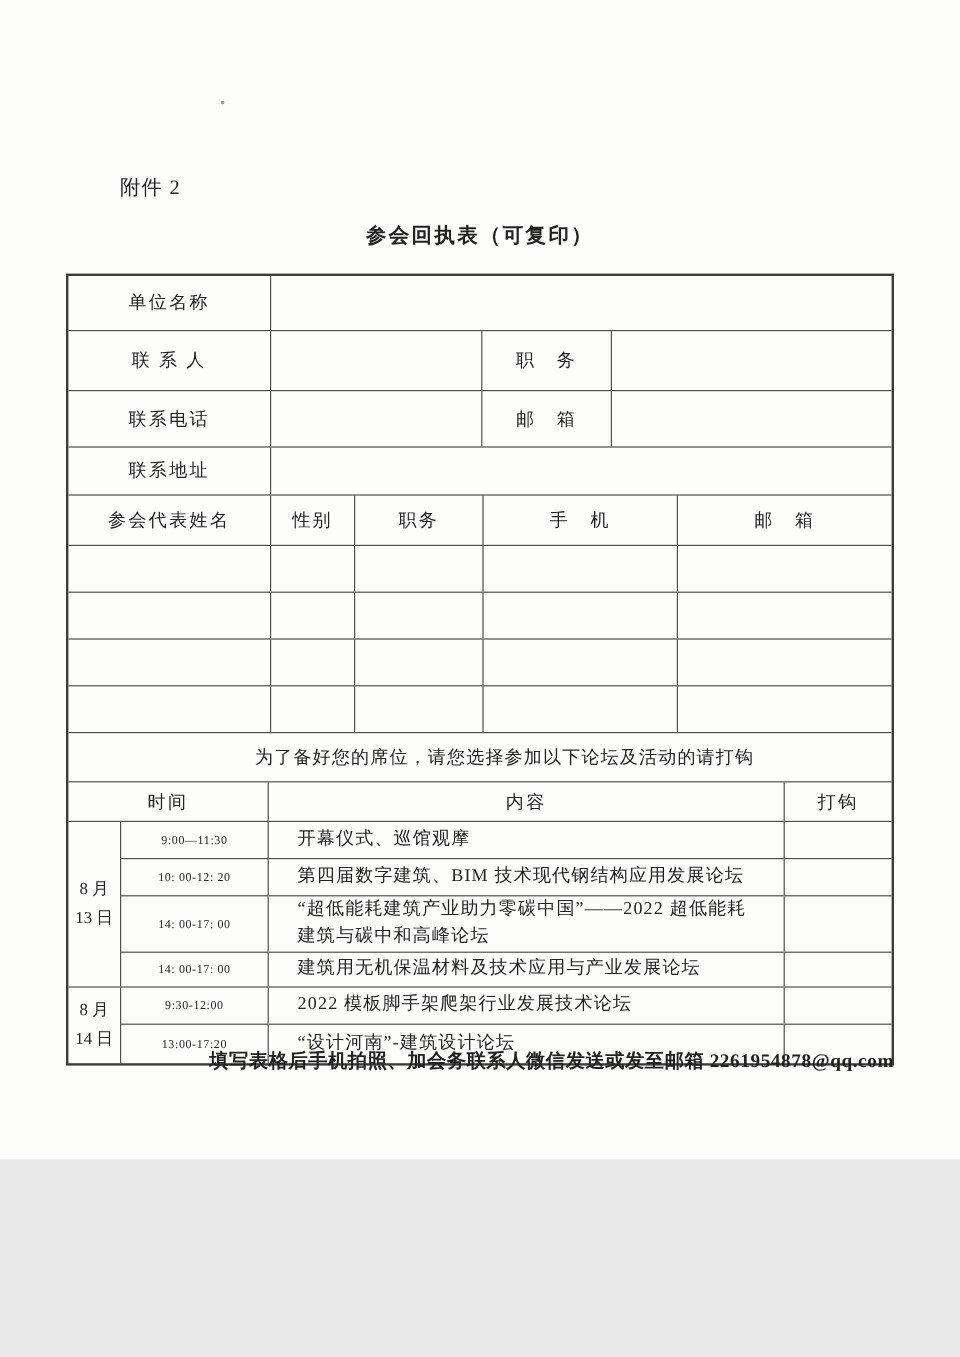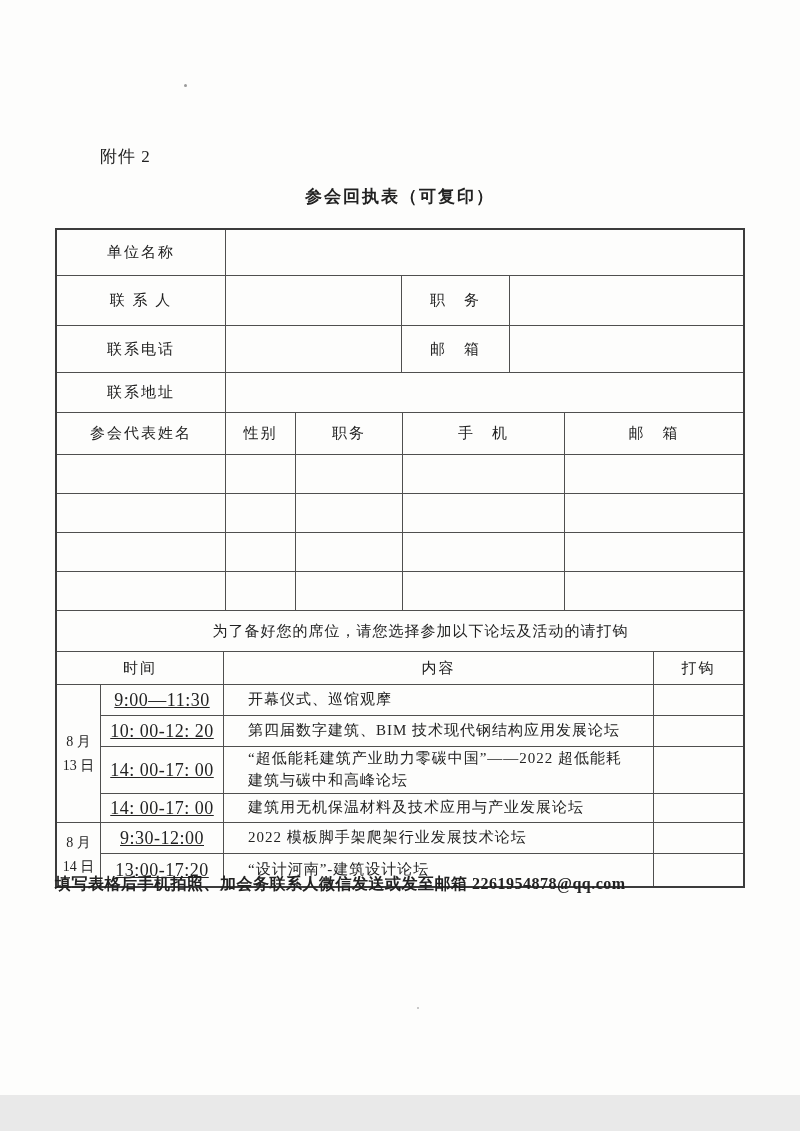--- a/index.html
+++ b/index.html
@@ -3,21 +3,21 @@
 <meta charset="utf-8">
 <style>
   html,body { margin:0; padding:0; }
   body {
     width:800px; height:1131px;
     background:#e9e9e9;
     font-family:"Liberation Serif","DejaVu Serif",serif;
     color:#222;
   }
   .page {
-    position:relative; width:800px; height:1095px;
+    position:relative; width:800px; height:966px;
     background:#fdfdfc; overflow:hidden;
   }
   .attach {
     position:absolute; left:100px; top:145px;
     font-size:17px; letter-spacing:1px;
   }
   .title {
     position:absolute; left:0; top:185px; width:100%;
     text-align:center; font-size:17px; font-weight:bold; letter-spacing:2px;
   }
@@ -45,25 +45,25 @@
   .w70{width:70px}.w107{width:107px}.w162{width:162px}.w122{width:122px}.w166{width:166px}.w430{width:430px}
   
   .grp { display:flex; border-top:1px solid #4f4f4f; }
   .grp .datec {
     width:43px; box-sizing:border-box;
     display:flex; flex-direction:column; align-items:center; justify-content:center;
     font-size:14px; line-height:1.7; letter-spacing:0;
   }
   .grp .gcol { flex:1; border-left:1px solid #4f4f4f; }
   .grp .gcol .row:first-child { border-top:none; }
-  .time-cell { font-size:18px; letter-spacing:0.5px;text-decoration:underline; }
+  .time-cell { font-size:10px; letter-spacing:0.5px; }
   .notice-cell { width:100%; justify-content:center; letter-spacing:1px;padding-left:41px; }
   .footer {
     position:absolute; left:55px; top:874px; width:690px;
-    text-align:left; font-size:16px; font-weight:bold; letter-spacing:0.5px;
+    text-align:right; font-size:16px; font-weight:bold; letter-spacing:0.5px;
   }
   .speck { position:absolute; background:#9a9a9a; border-radius:50%; }
   .speck.s1 { left:184px; top:84px; width:3px; height:3px; }
   .speck.s2 { left:417px; top:1007px; width:2px; height:2px; opacity:.7; }
 </style>
 </head>
 <body>
 
 <div class="page">
 

